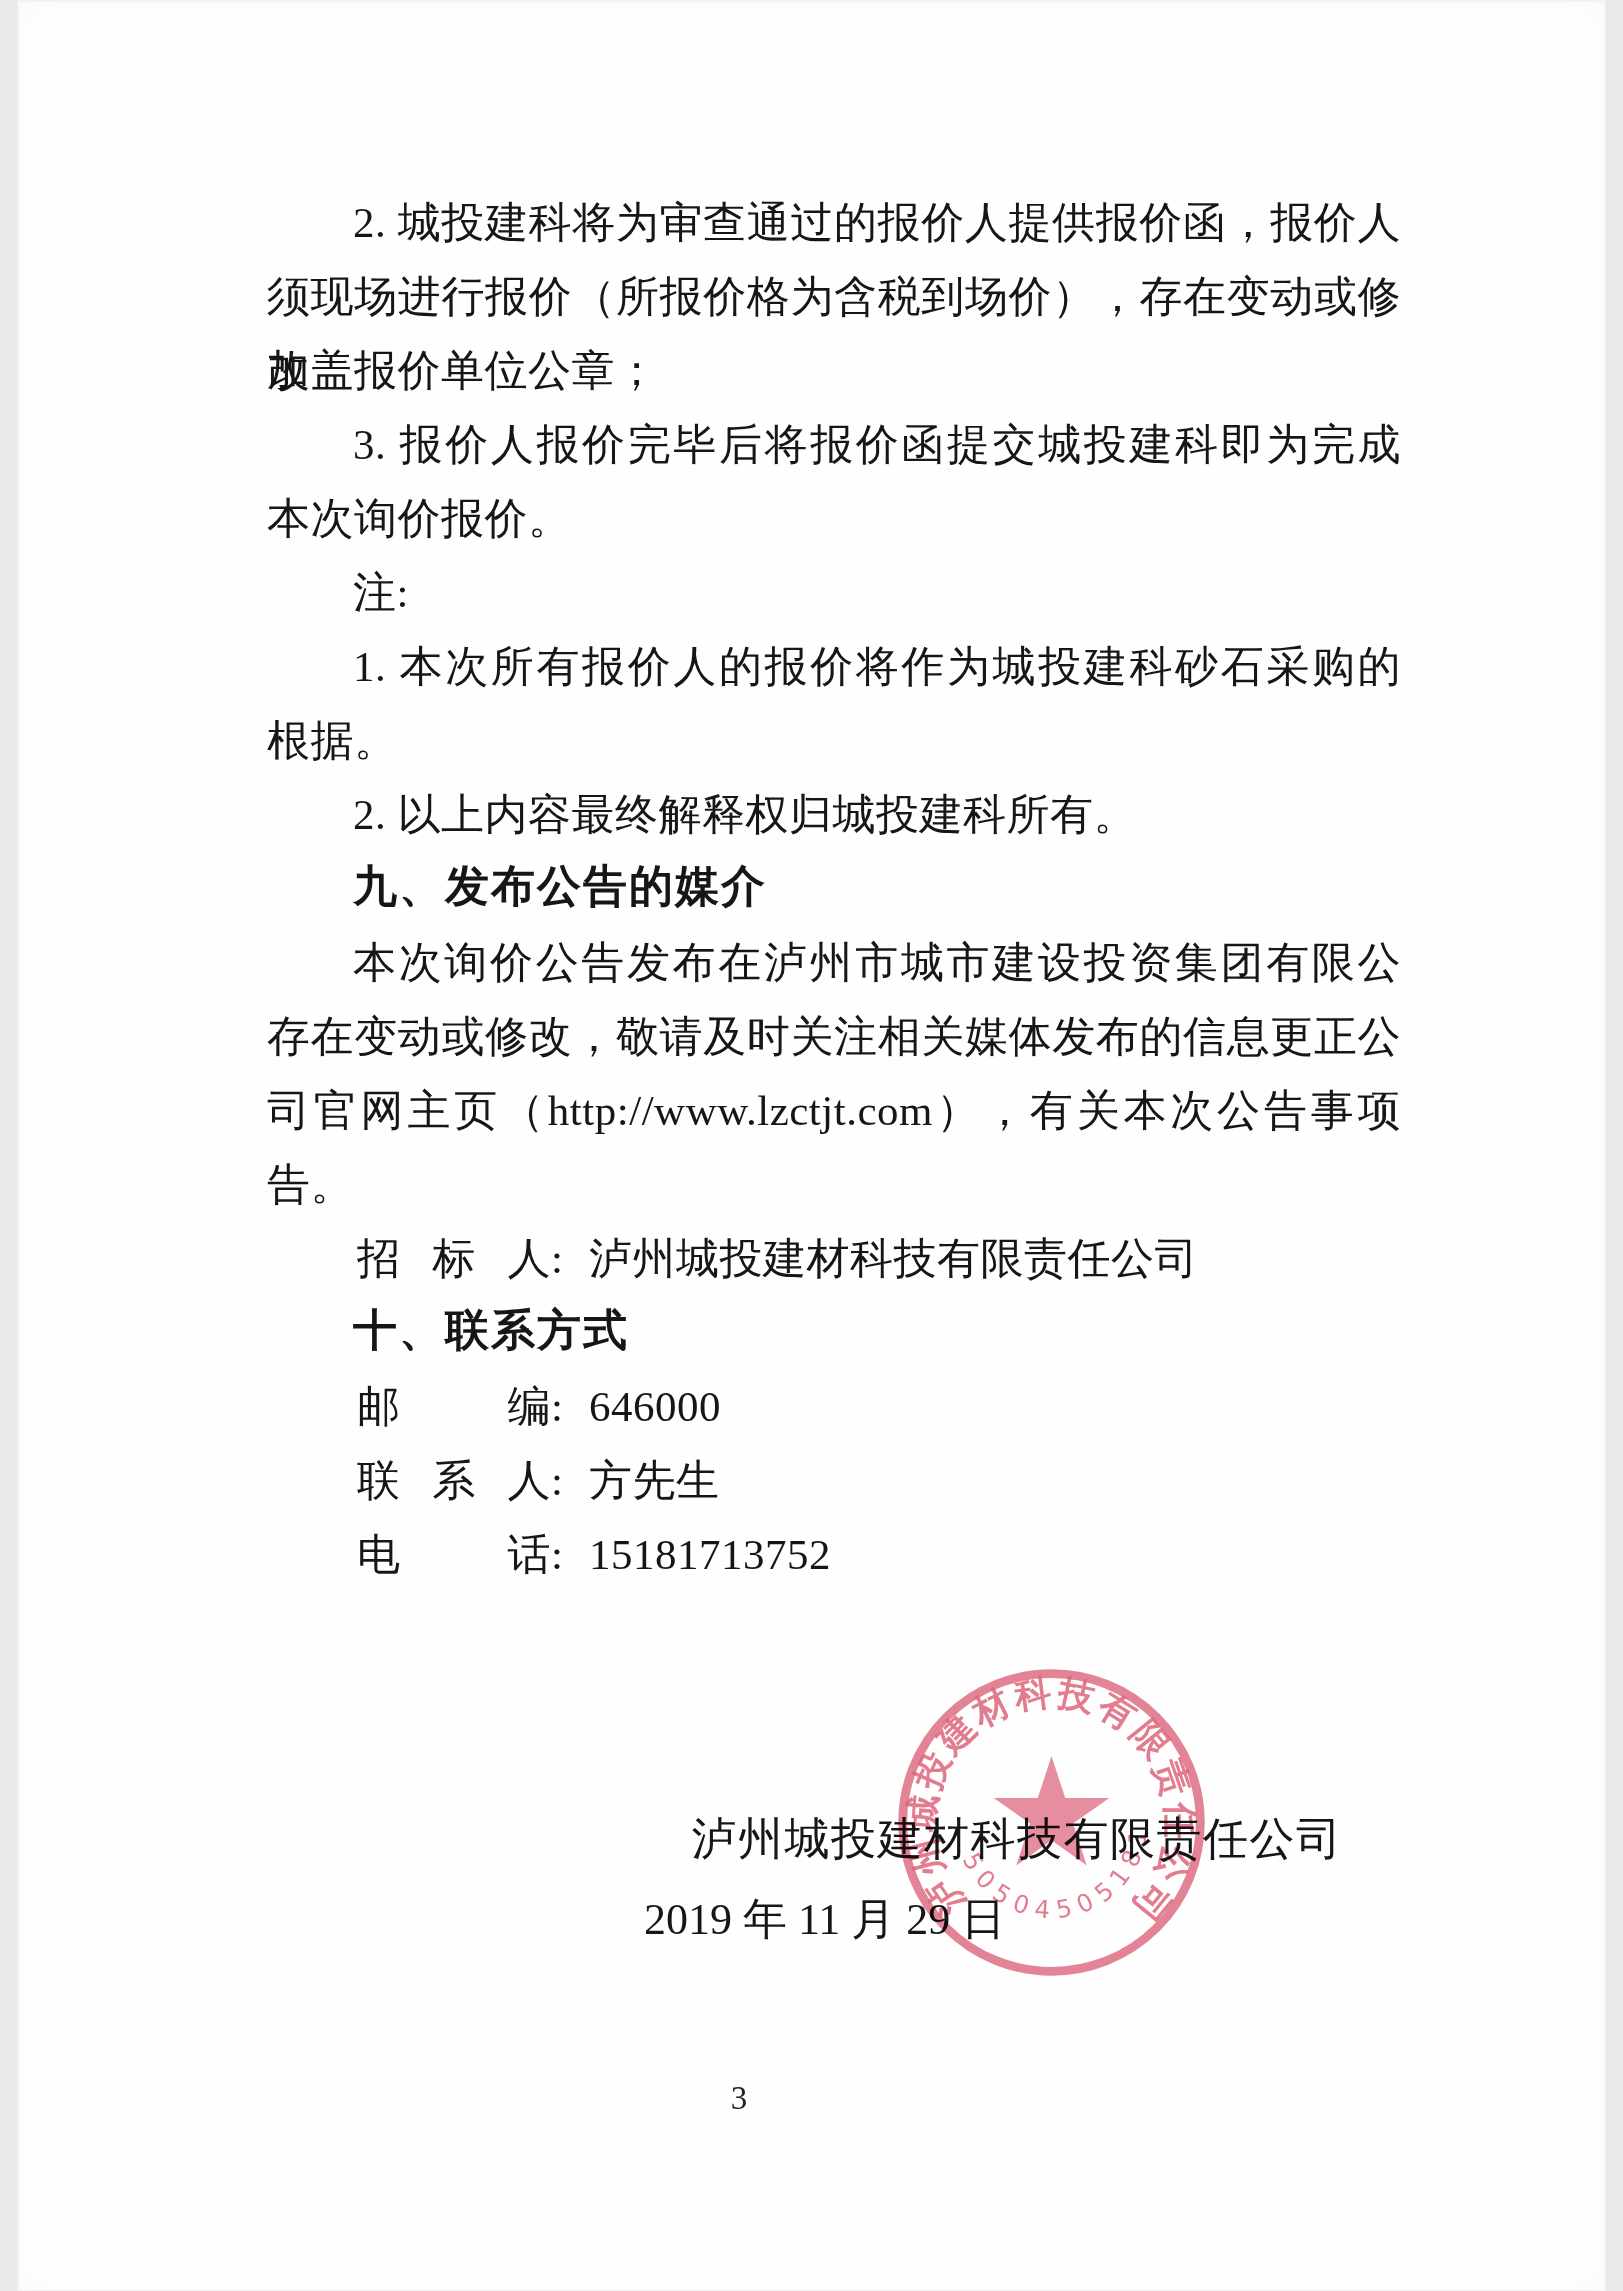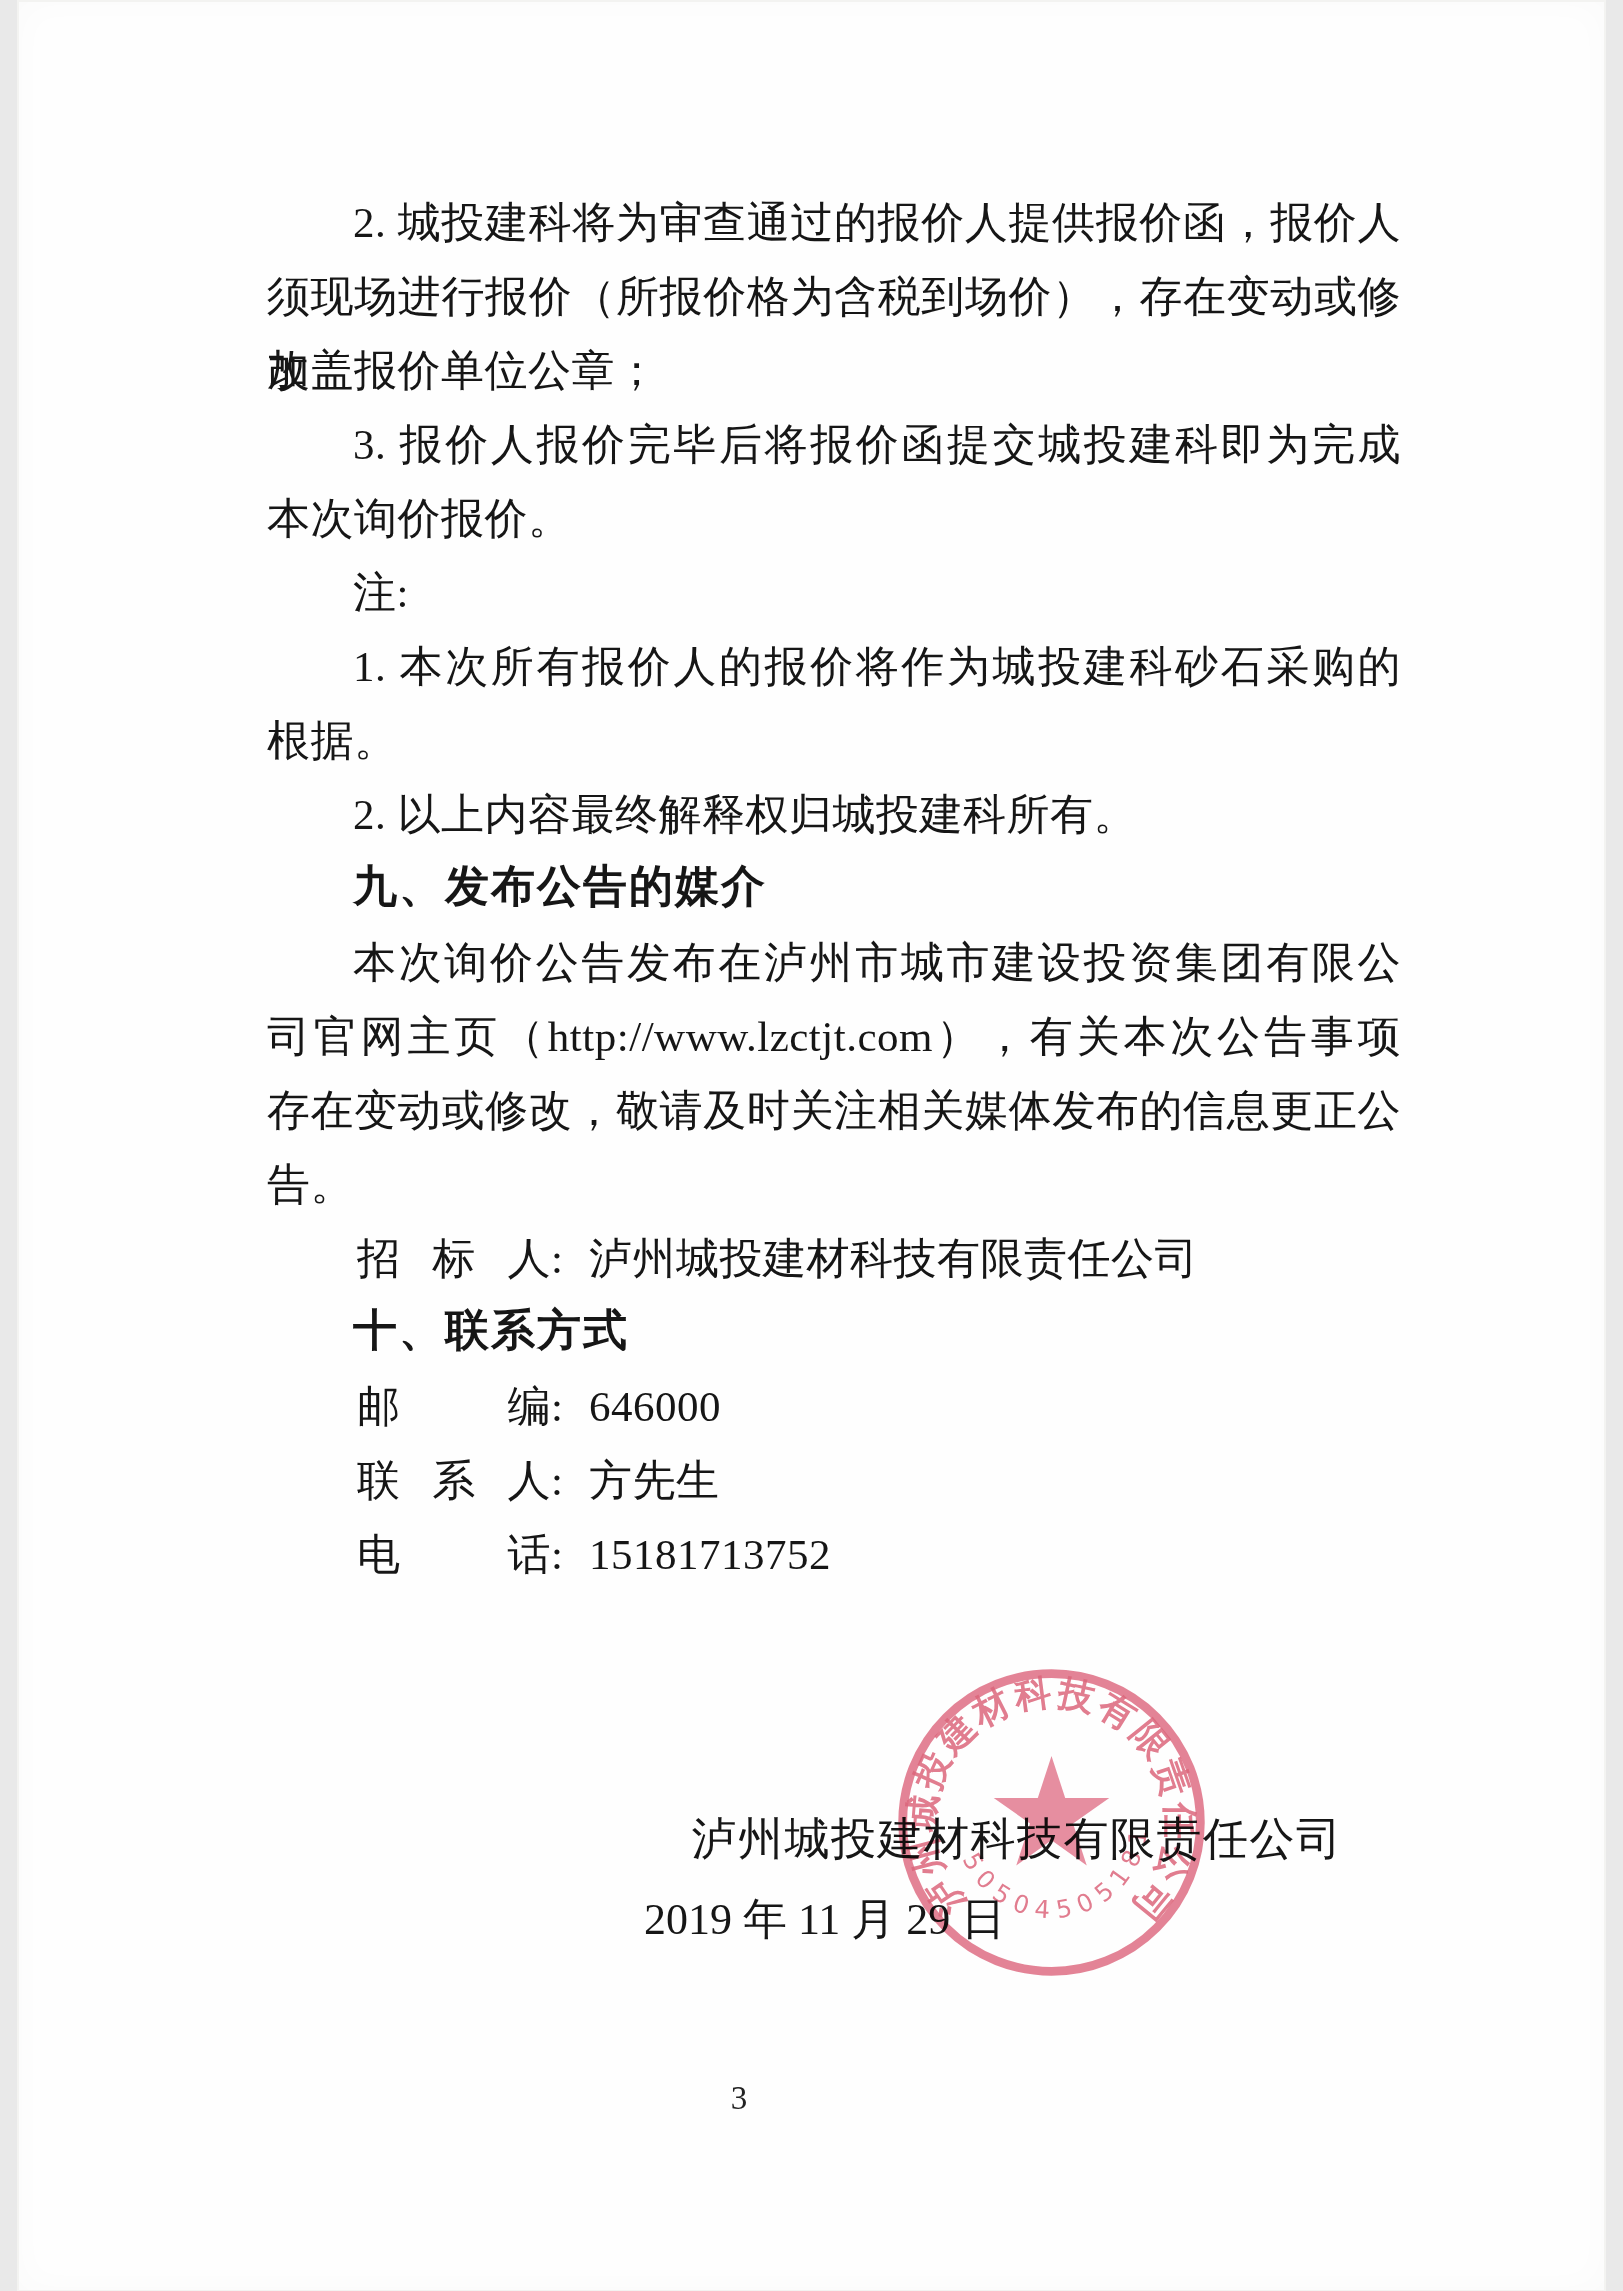--- a/index.html
+++ b/index.html
@@ -90,22 +90,22 @@
       <div class="line flush fill">须现场进行报价（所报价格为含税到场价），存在变动或修改</div>
       <div class="line flush">加盖报价单位公章；</div>
       <div class="line indent fill">3. 报价人报价完毕后将报价函提交城投建科即为完成</div>
       <div class="line flush">本次询价报价。</div>
       <div class="line indent">注:</div>
       <div class="line indent fill">1. 本次所有报价人的报价将作为城投建科砂石采购的</div>
       <div class="line flush">根据。</div>
       <div class="line indent">2. 以上内容最终解释权归城投建科所有。</div>
       <div class="line heading">九、发布公告的媒介</div>
       <div class="line indent fill">本次询价公告发布在泸州市城市建设投资集团有限公</div>
+      <div class="line flush fill">存在变动或修改，敬请及时关注相关媒体发布的信息更正公</div>
       <div class="line flush fill">司官网主页（http://www.lzctjt.com），有关本次公告事项</div>
-      <div class="line flush fill">存在变动或修改，敬请及时关注相关媒体发布的信息更正公</div>
       <div class="line flush">告。</div>
       <div class="line contact"><span class="c-label">招标人</span><span class="c-colon">:</span><span class="c-value">泸州城投建材科技有限责任公司</span></div>
       <div class="line heading">十、联系方式</div>
       <div class="line contact"><span class="c-label">邮编</span><span class="c-colon">:</span><span class="c-value">646000</span></div>
       <div class="line contact"><span class="c-label">联系人</span><span class="c-colon">:</span><span class="c-value">方先生</span></div>
       <div class="line contact"><span class="c-label">电话</span><span class="c-colon">:</span><span class="c-value">15181713752</span></div>
     </div>
 
   <div class="signature-company">泸州城投建材科技有限责任公司</div>
 

